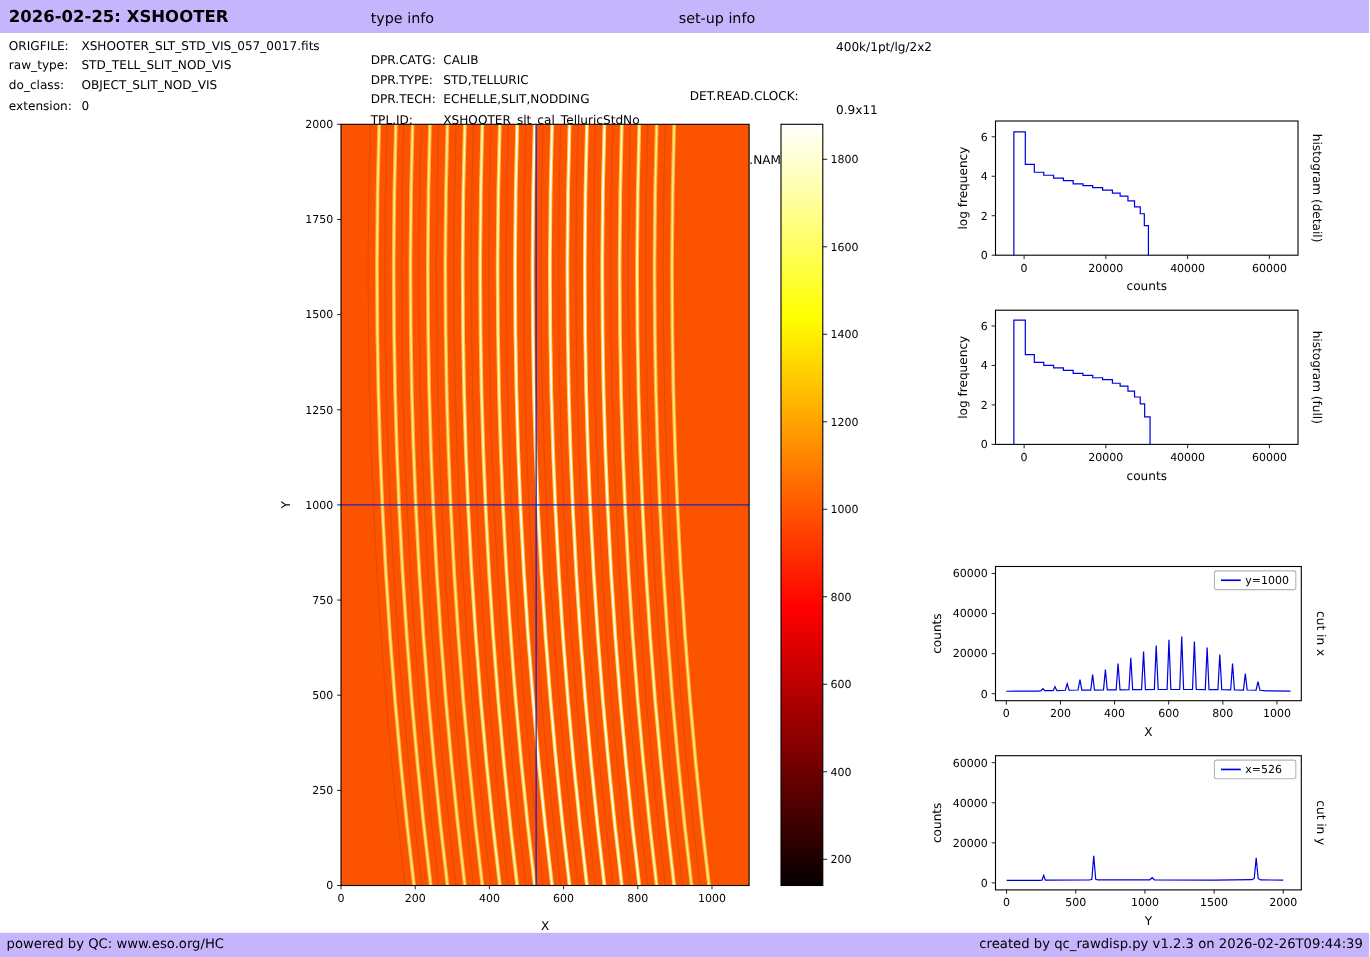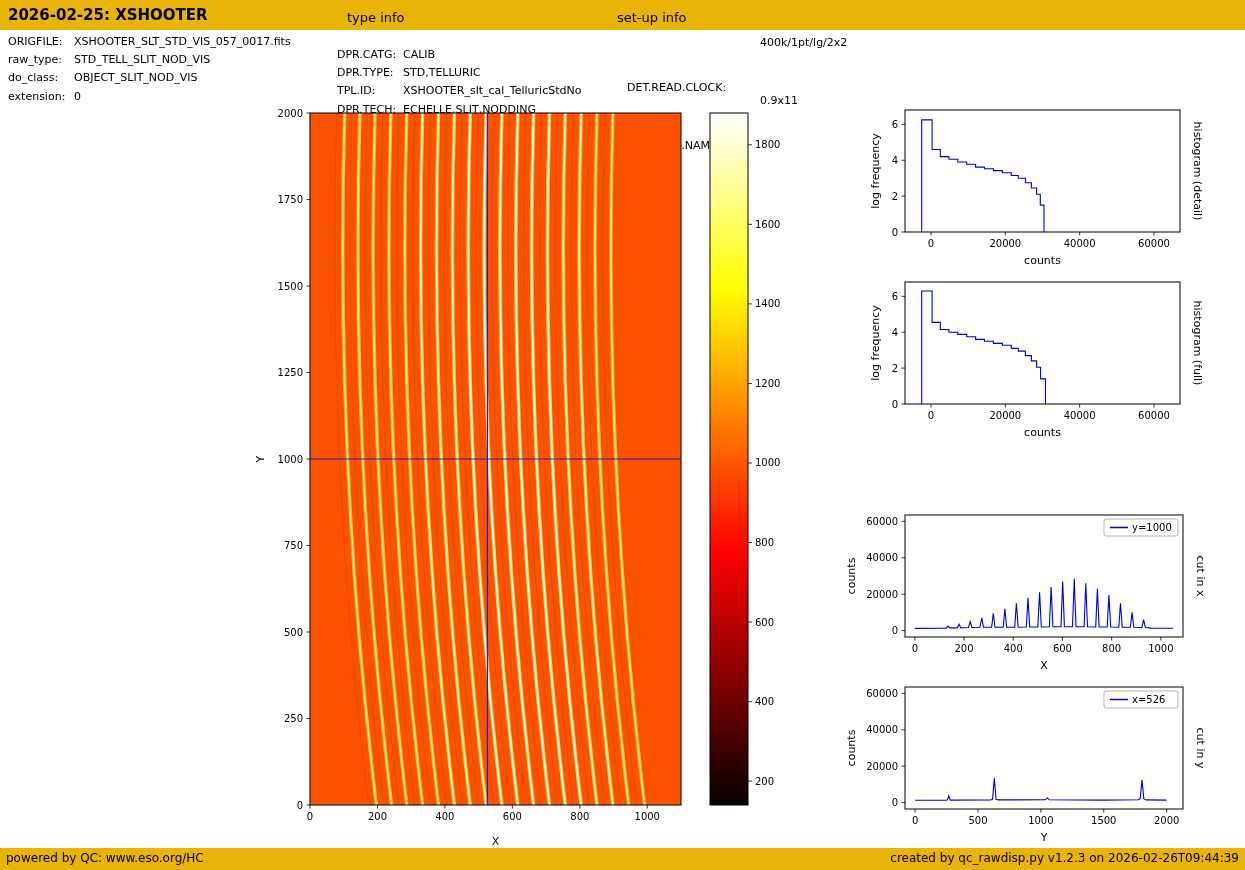--- a/index.html
+++ b/index.html
@@ -1,23 +1,23 @@
 <!DOCTYPE html>
 <html><head>
 <meta charset="utf-8">
 <style>
   * { margin:0; padding:0; box-sizing:border-box; }
   html,body { width:1245px; height:870px; background:#ffffff;
               font-family:"DejaVu Sans","Liberation Sans",sans-serif; color:#000; }
   #frame { position:relative; width:1245px; height:870px; overflow:hidden; background:#fff; }
-  .bar { position:absolute; left:0; width:100%; background:#eab308; }
+  .bar { position:absolute; left:0; width:100%; background:#c4b5fd; }
   #topbar { top:0; height:30px; }
   #title { position:absolute; left:8px; top:6px; font-size:15px; font-weight:bold; }
   .section-head { position:absolute; top:10px; font-size:13px; }
-  #typeinfo-head { left:347px; }
+  #typeinfo-head { left:337px; }
   #setupinfo-head { left:617px; }
   .meta { position:absolute; font-size:11px; }
   .meta .row { display:flex; line-height:18.2px; white-space:nowrap; }
   .meta .lab { flex:0 0 auto; }
   #meta-left  { left:8px;   top:33px; }
   #meta-left .lab { width:66px; }
   #meta-mid   { left:337px; top:46px; }
   #meta-mid .lab { width:66px; }
   #meta-right { left:627px; top:36px; font-size:11px; }
   #meta-right .row { line-height:13px; }
@@ -59,26 +59,26 @@
   <div id="meta-mid" class="meta">
       <div class="row">
         <span class="lab">DPR.CATG:</span>
         <span class="val">CALIB</span>
       </div>
       <div class="row">
         <span class="lab">DPR.TYPE:</span>
         <span class="val">STD,TELLURIC</span>
       </div>
       <div class="row">
+        <span class="lab">DPR.TECH:</span>
+        <span class="val">ECHELLE,SLIT,NODDING</span>
+      </div>
+      <div class="row">
         <span class="lab">TPL.ID:</span>
         <span class="val">XSHOOTER_slt_cal_TelluricStdNo</span>
-      </div>
-      <div class="row">
-        <span class="lab">DPR.TECH:</span>
-        <span class="val">ECHELLE,SLIT,NODDING</span>
       </div>
     </div>
   <div id="meta-right" class="meta">
       <div class="row">
         <span class="lab">DET.READ.CLOCK:</span>
         <span class="val">400k/1pt/lg/2x2</span>
       </div>
       <div class="row">
         <span class="lab">INS.OPTI4.NAME:</span>
         <span class="val">0.9x11</span>

